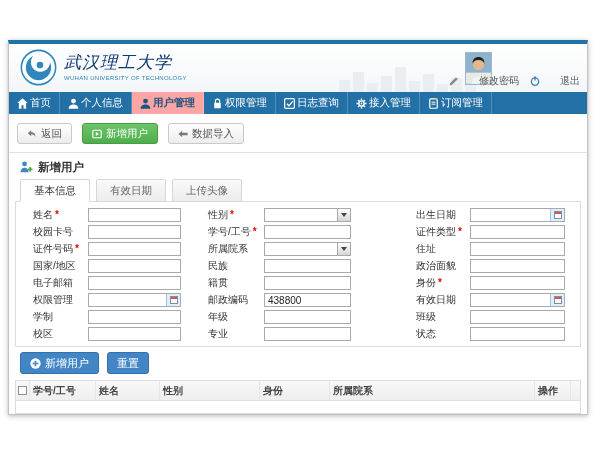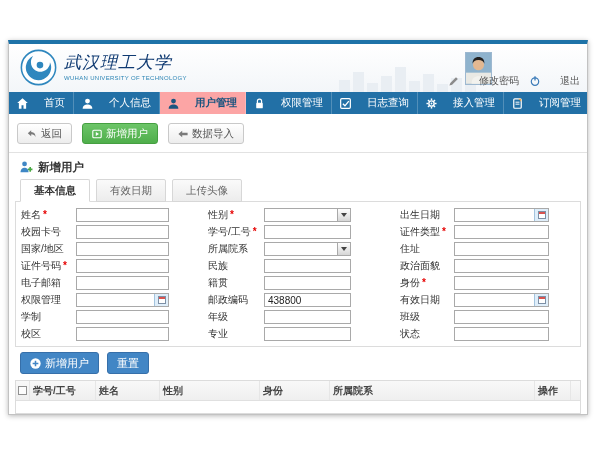--- a/index.html
+++ b/index.html
@@ -18,38 +18,38 @@
 .skyline span:nth-child(1){height:12px}.skyline span:nth-child(2){height:20px}
 .skyline span:nth-child(3){height:9px}.skyline span:nth-child(4){height:16px}
 .skyline span:nth-child(5){height:25px}.skyline span:nth-child(6){height:11px}
 .skyline span:nth-child(7){height:18px}.skyline span:nth-child(8){height:8px}
 .skyline span:nth-child(9){height:14px}.skyline span:nth-child(10){height:22px}
 .avatar{position:absolute;left:456px;top:8px;width:27px;height:33px;border:1px solid #9db8d0;overflow:hidden;z-index:1;background:#8fb3cd}
 .account{position:absolute;right:7px;top:30px;display:flex;gap:11px;font-size:10px;color:#555;z-index:1}
 .acct-link{display:inline-flex;align-items:center;gap:20px;cursor:pointer;white-space:nowrap}
 
 .nav{display:flex;height:22px;background:#2270a6}
-.nav-item{display:flex;align-items:center;gap:16px;padding:0 8px;font-size:10.5px;color:#fff;border-right:1px solid rgba(255,255,255,.22);cursor:pointer;white-space:nowrap}
+.nav-item{display:flex;align-items:center;gap:2px;padding:0 8px;font-size:10.5px;color:#fff;border-right:1px solid rgba(255,255,255,.22);cursor:pointer;white-space:nowrap}
 .nav-item.active{background:#fca5a5;color:#1b547f;font-weight:bold}
 .ic{display:inline-flex;align-items:center;line-height:0}
 
 .toolbar{display:flex;align-items:center;gap:10px;padding:9px 0 8px 8px;border-bottom:1px solid #e2e2e2}
 .btn{display:inline-flex;align-items:center;gap:4px;height:21px;padding:0 9px;font-size:10.5px;border-radius:3px;cursor:pointer;font-family:inherit;white-space:nowrap}
 .btn.d{background:linear-gradient(#ffffff,#ededed);border:1px solid #c9c9c9;color:#555}
 .btn.g{background:linear-gradient(#6cc568,#4fae4b);border:1px solid #459f41;color:#fff}
 .btn.b{background:#4286c5;border:1px solid #366fa9;color:#fff;height:22px;font-size:11px}
 
 .section-hdr{display:flex;align-items:center;gap:5px;padding:7px 0 5px 11px;font-size:11.5px;font-weight:bold;color:#333;height:26px}
 .tabs{display:flex;gap:6px;padding-left:11px;position:relative;z-index:2;height:22px}
 .tab{display:flex;align-items:center;padding:0 13px;font-size:10.5px;color:#666;background:linear-gradient(#fafafa,#ececec);border:1px solid #d7d7d7;border-radius:2px 2px 0 0;cursor:pointer;margin-bottom:-1px}
-.tab.active{background:#fff;color:#333;font-weight:bold;border-bottom-color:#fff}
+.tab.active{background:#fff;color:#333;font-weight:normal;border-bottom-color:#fff}
 
 .panel{position:relative;margin:0 6px;border:1px solid #dcdcdc;height:146px;background:#fff;z-index:1}
 .fcol{position:absolute;top:6px}
-#fcol0{left:5px}#fcol1{left:192px}#fcol2{left:384px}
+#fcol0{left:17px}#fcol1{left:192px}#fcol2{left:400px}
 .frow{display:flex;align-items:center;height:14px;margin-bottom:3px}
 .flabel{font-size:10px;color:#333;flex:none;white-space:nowrap}
 #fcol0 .flabel{width:55px}#fcol1 .flabel{width:56px}#fcol2 .flabel{width:54px}
 .req{color:#e60000;margin-left:2px;font-weight:bold}
 .ffield{flex:none;height:14px}
 #fcol0 .ffield{width:93px}#fcol1 .ffield{width:87px}#fcol2 .ffield{width:95px}
 .finput{border:1px solid #a9a9a9;background:#fff;font-size:10px;padding:0 3px;font-family:inherit;color:#222;height:14px;outline:none}
 .fsel,.fdate{display:flex;border:1px solid #a9a9a9;background:#fff;overflow:hidden}
 .fsel .selval{flex:1;font-size:10px}
 .selbtn{width:13px;background:linear-gradient(#fefefe,#d6d6d6);border-left:1px solid #a9a9a9;display:flex;align-items:center;justify-content:center;cursor:pointer}
@@ -260,25 +260,25 @@
     <div class="fcol" id="fcol0">
         <div class="frow">
           <span class="flabel">姓名<span class="req">*</span></span>
           <input class="ffield finput" style="">
         </div>
         <div class="frow">
           <span class="flabel">校园卡号</span>
           <input class="ffield finput" style="">
         </div>
         <div class="frow">
+          <span class="flabel">证件号码<span class="req">*</span></span>
+          <input class="ffield finput" style="">
+        </div>
+        <div class="frow">
           <span class="flabel">国家/地区</span>
-          <input class="ffield finput" style="">
-        </div>
-        <div class="frow">
-          <span class="flabel">证件号码<span class="req">*</span></span>
           <input class="ffield finput" style="">
         </div>
         <div class="frow">
           <span class="flabel">电子邮箱</span>
           <input class="ffield finput" style="">
         </div>
         <div class="frow">
           <span class="flabel">权限管理</span>
           <div class="ffield fdate">
             <input class="finput" style="">

